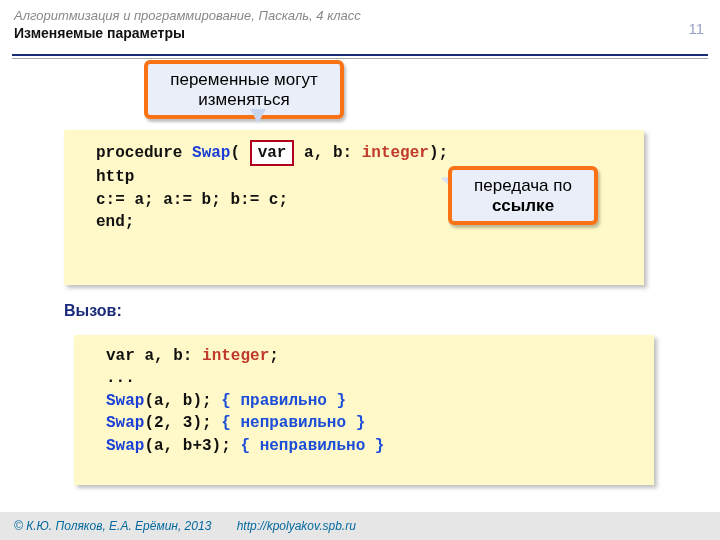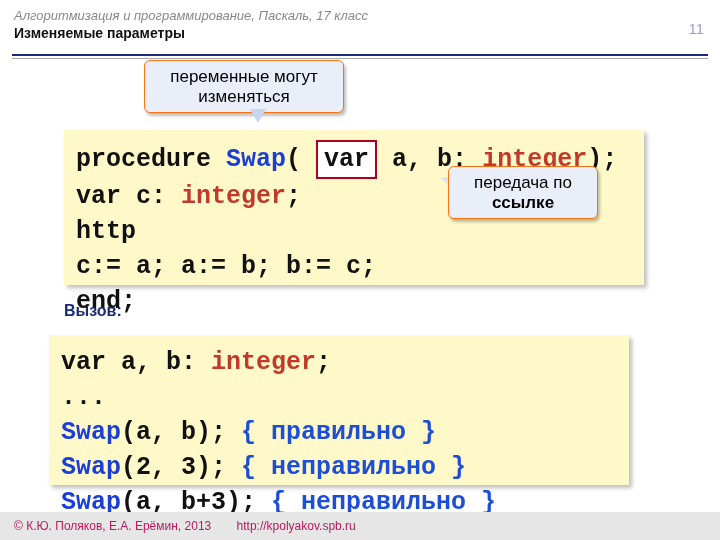--- a/index.html
+++ b/index.html
@@ -48,21 +48,21 @@
   }
   .content {
     position: absolute;
     left: 14px;
     top: 60px;
     width: 692px;
   }
   .callout {
     position: absolute;
     background: #e9eef8;
-    border: 1px solid #f97316;
+    border: 4px solid #f97316;
     border-radius: 6px;
     box-shadow: 2px 3px 3px rgba(0,0,0,0.25);
     padding: 6px 14px;
     font-size: 17px;
     text-align: center;
     line-height: 1.15;
   }
   .callout1 { left: 130px; top: 0px; width: 200px; }
   .callout2 { left: 434px; top: 106px; width: 150px; }
   .callout2 b { font-weight: bold; }
@@ -81,27 +81,27 @@
     border-top: 6px solid transparent;
     border-bottom: 6px solid transparent;
     border-right: 14px solid #d9e2f2;
     transform: rotate(18deg);
   }
   .codebox {
     position: absolute;
     background: #fff9c9;
     box-shadow: 3px 3px 4px rgba(0,0,0,0.25);
     font-family: "Courier New", monospace;
-    font-size: 25px;
+    font-size: 16px;
     font-weight: bold;
     line-height: 1.4;
-    padding: 10px 12px;
+    padding: 10px 32px;
   }
   .code1 { left: 50px; top: 70px; width: 580px; height: 155px; }
-  .code2 { left: 35px; top: 275px; width: 580px; height: 150px; }
+  .code2 { left: 60px; top: 275px; width: 580px; height: 150px; }
   .kw-blue { color: #1a3fd6; }
   .kw-red { color: #c0392b; }
   .kw-green { color: #1d4ed8; }
   .plain { color: #111; }
   .highlight-box {
     display: inline-block;
     border: 2px solid #b00020;
     background: #fff;
     padding: 0 6px;
     color: #111;
@@ -115,51 +115,49 @@
     color: #1b2b7a;
   }
   .footer {
     position: absolute;
     bottom: 0;
     left: 0;
     width: 720px;
     height: 28px;
     background: #e6e6e6;
     font-size: 12px;
-    color: #be185d;
+    color: #0369a1;
+    font-style: italic;
     line-height: 28px;
     padding: 0 14px;
   }
   .footer .url { margin-left: 22px; }
 </style>
 </head>
 <body>
 
-<div class="breadcrumb">Алгоритмизация и программирование, Паскаль, 17 класс</div>
+<div class="breadcrumb">Алгоритмизация и программирование, Паскаль, 4 класс</div>
 <div class="page-num">11</div>
 <div class="title">Изменяемые параметры</div>
 <div class="rule"></div>
 <div class="thin-rule"></div>
 
 <div class="content">
 
   <div class="callout callout1">
     <span>переменные могут</span><br>
     <span>изменяться</span>
   </div>
   <div class="pointer pointer1"></div>
 
   <div class="codebox code1">
     <div>
       <span class="plain">procedure</span>
       <span class="kw-blue"> <span>Swap</span></span><span class="plain">(</span>
       <span class="highlight-box">var</span><span class="plain"> a, b: </span><span class="kw-red">integer</span><span class="plain">);</span>
-    </div>
-    <div>
-      <span class="plain">var</span><span class="plain"> c: </span><span class="kw-red">integer</span><span class="plain">;</span>
     </div>
     <div><span class="plain">http</span></div>
     <div><span class="plain">  c:= a; a:= b; b:= c;</span></div>
     <div><span class="plain">end</span><span class="plain">;</span></div>
   </div>
 
   <div class="pointer pointer2"></div>
   <div class="callout callout2">
     <span>передача по</span><br>
     <b>ссылке</b>

